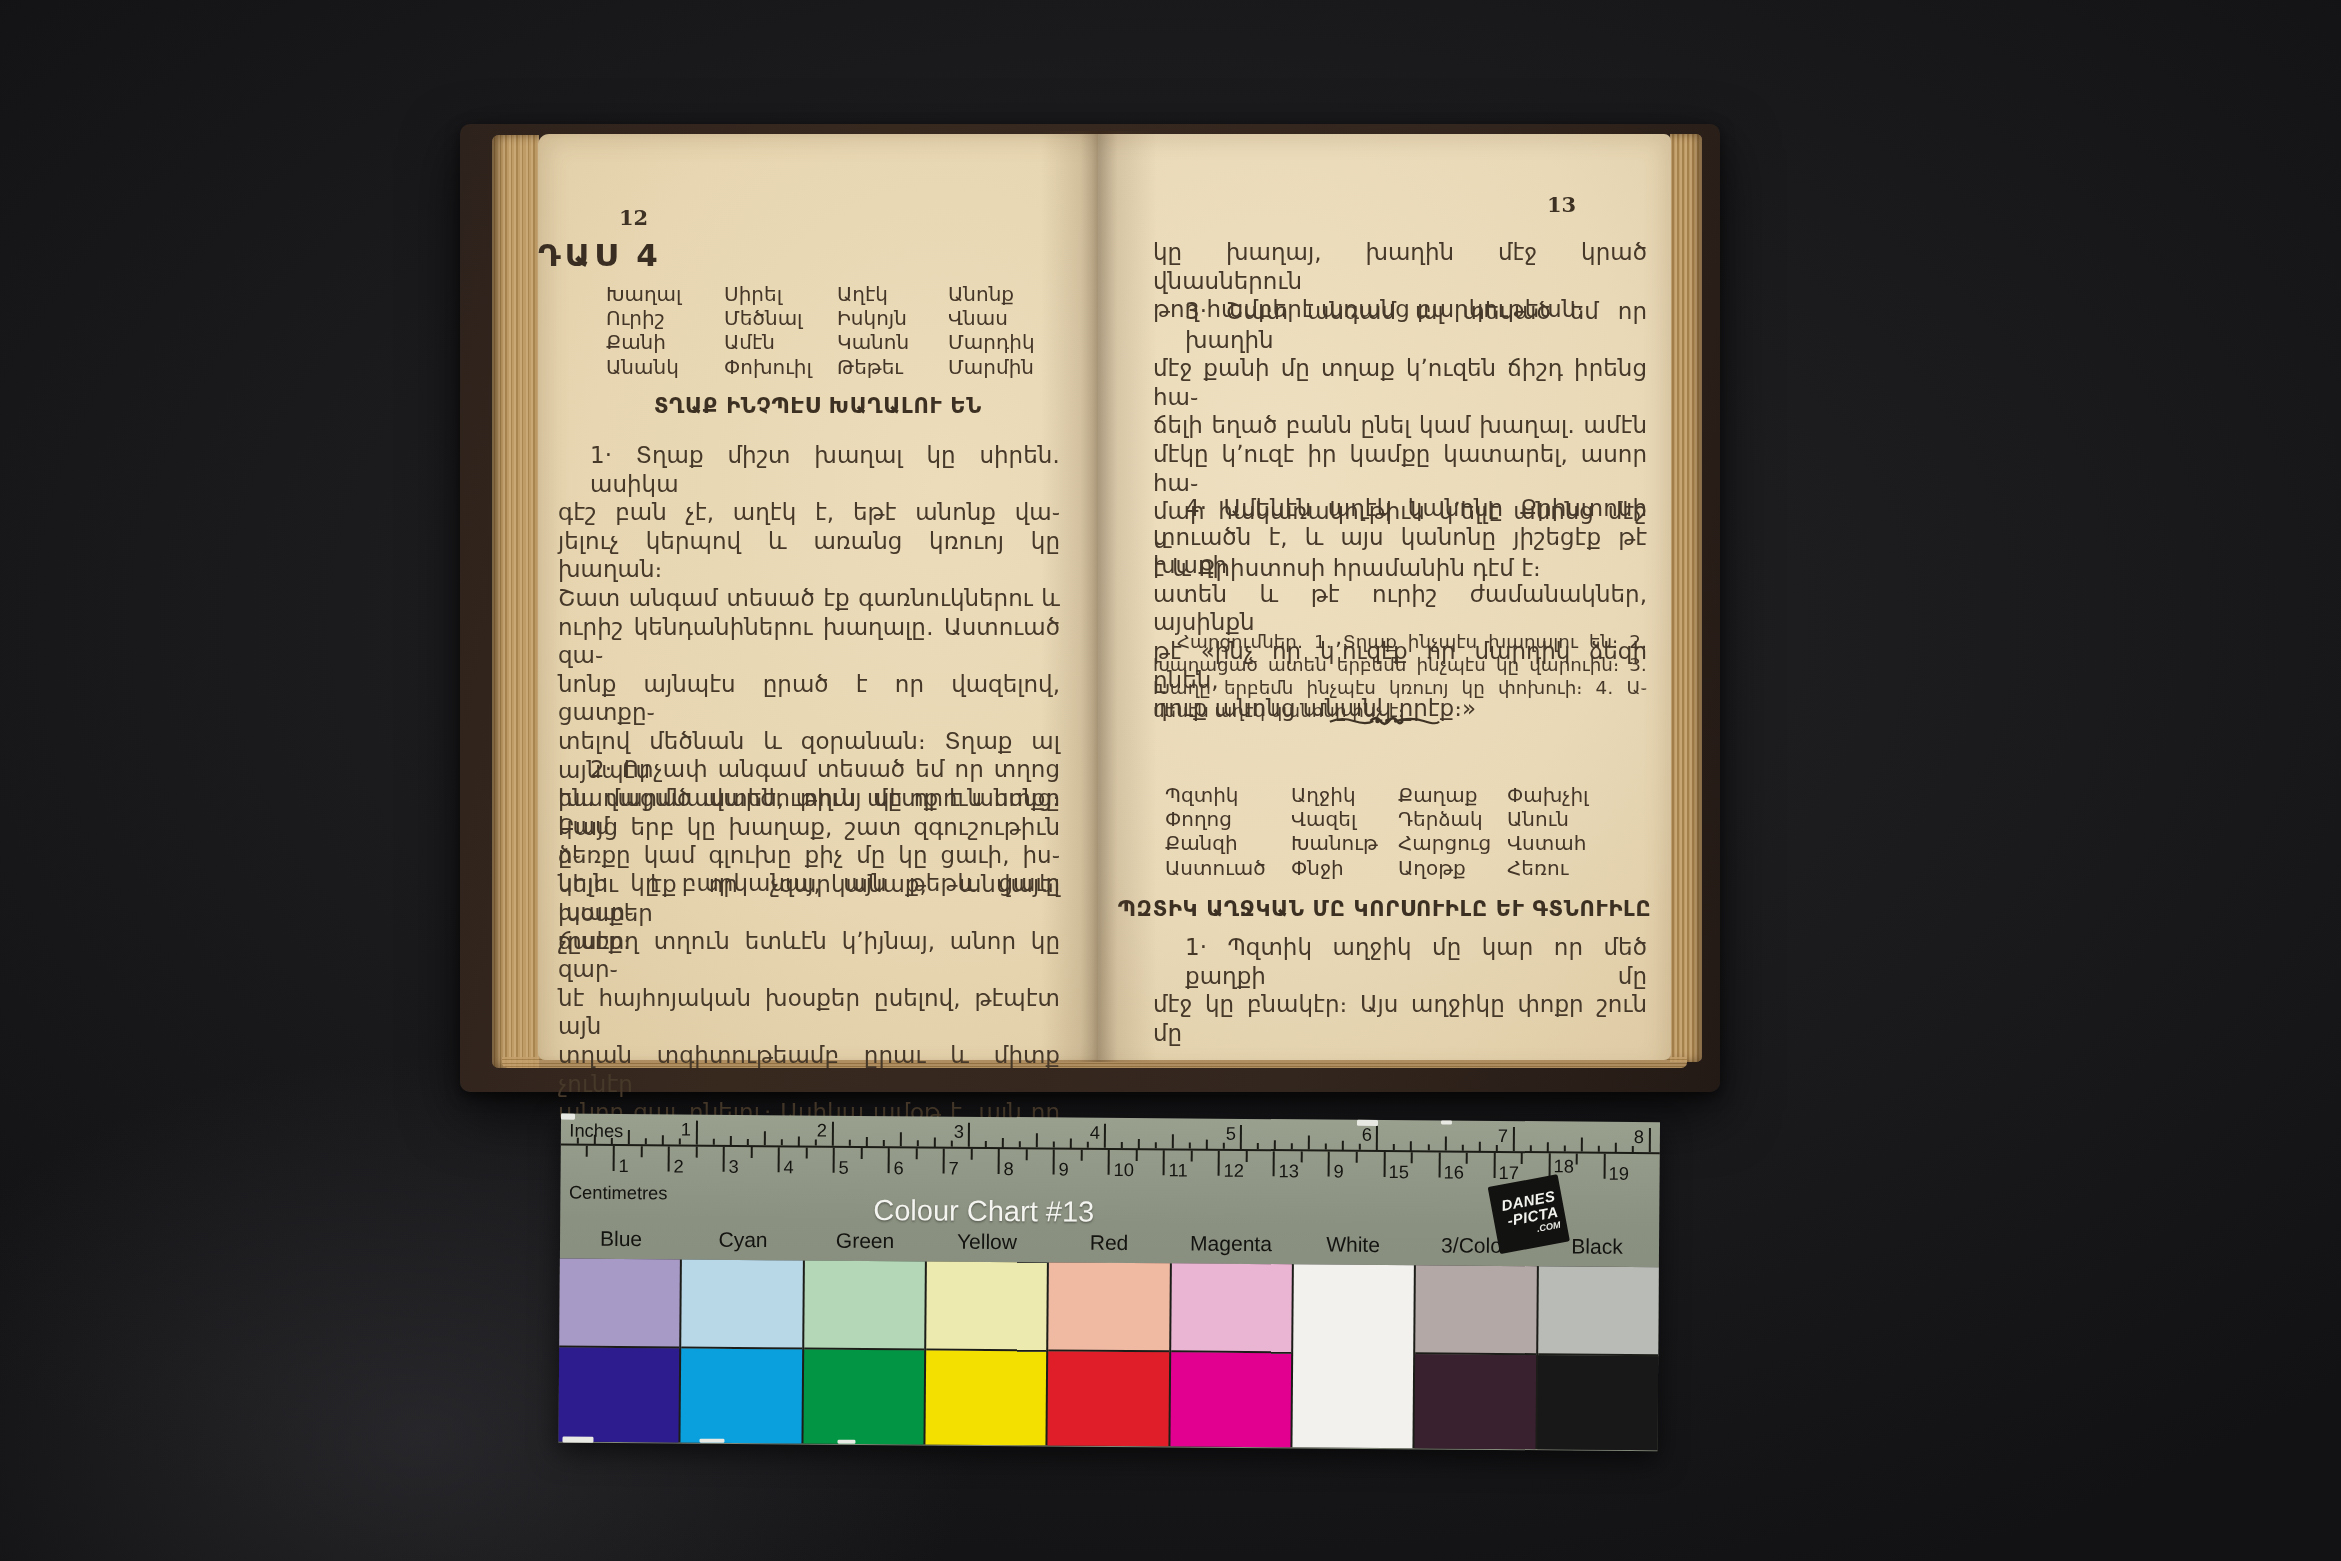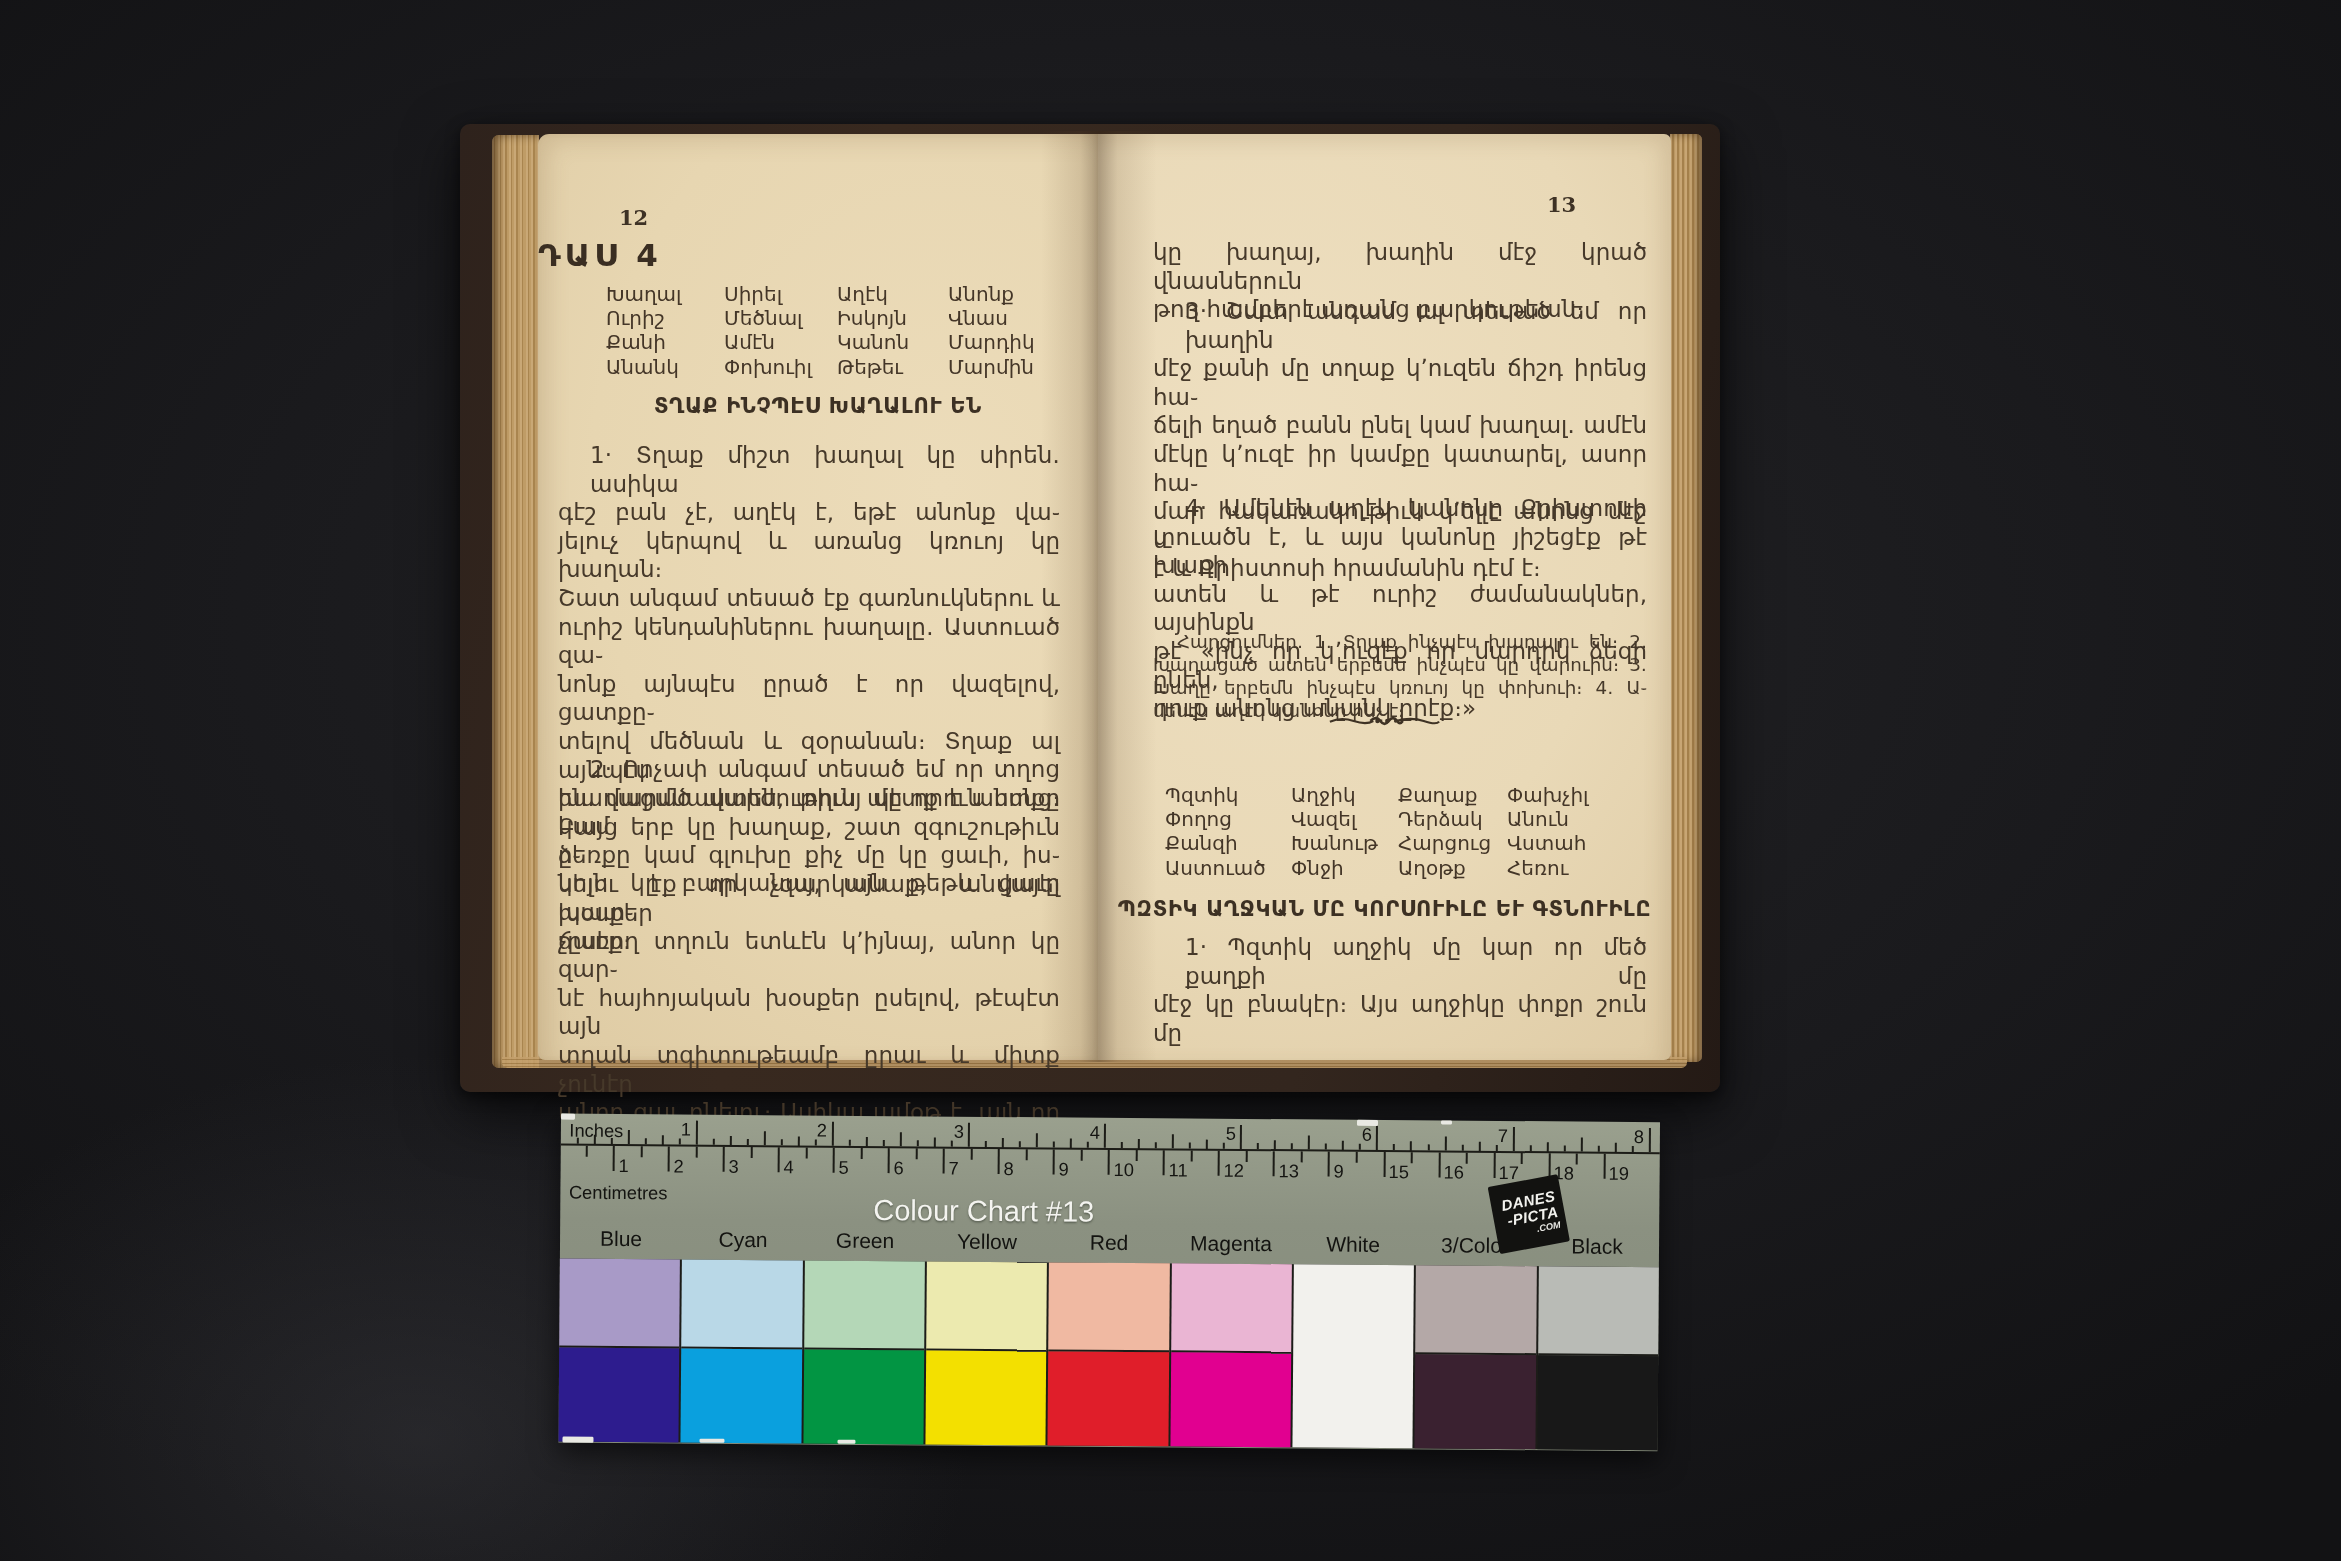--- a/index.html
+++ b/index.html
@@ -297,21 +297,21 @@
         <div class="tick" style="left: 823px; top: 32px; height: 25.4px;"></div>
         <div class="tick-num" style="left: 828px; top: 41px;">15</div>
         <div class="tick" style="left: 850px; top: 32px; height: 10.6px;"></div>
         <div class="tick" style="left: 878px; top: 32px; height: 25.4px;"></div>
         <div class="tick-num" style="left: 883px; top: 41px;">16</div>
         <div class="tick" style="left: 905px; top: 32px; height: 10.6px;"></div>
         <div class="tick" style="left: 933px; top: 32px; height: 25.4px;"></div>
         <div class="tick-num" style="left: 938px; top: 41px;">17</div>
         <div class="tick" style="left: 960px; top: 32px; height: 10.6px;"></div>
         <div class="tick" style="left: 988px; top: 32px; height: 25.4px;"></div>
-        <div class="tick-num" style="left: 993px; top: 41px;">18</div>
+        <div class="tick-num" style="left: 993px; top: 34px;">18</div>
         <div class="tick" style="left: 1015px; top: 32px; height: 10.6px;"></div>
         <div class="tick" style="left: 1043px; top: 32px; height: 25.4px;"></div>
         <div class="tick-num" style="left: 1048px; top: 41px;">19</div>
       </div>
     <div class="chart-title">Colour Chart #13</div>
     <div class="plabels" id="patch-labels">
         <div class="plabel">Blue</div>
         <div class="plabel">Cyan</div>
         <div class="plabel">Green</div>
         <div class="plabel">Yellow</div>

